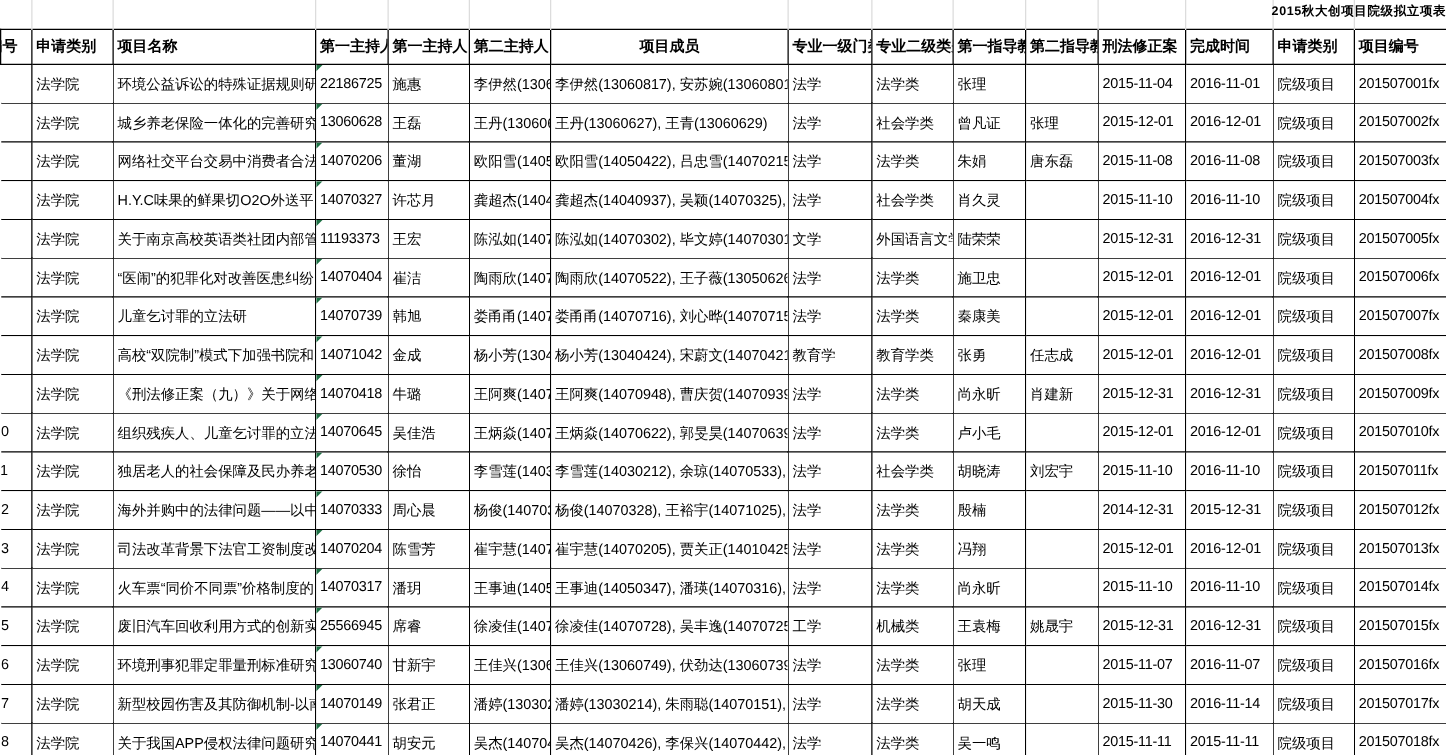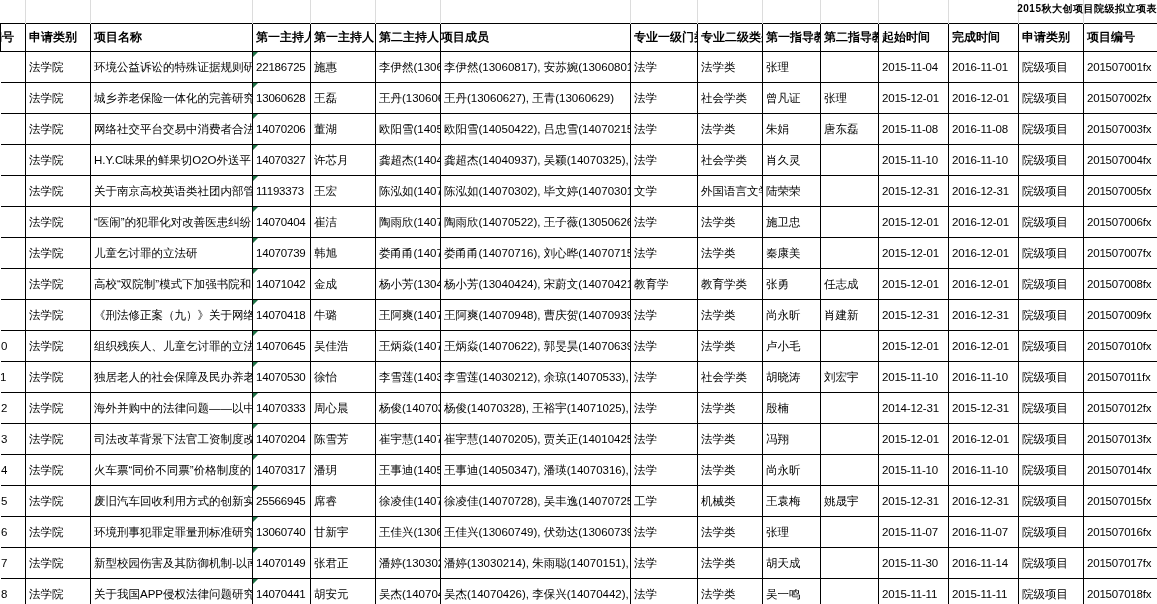--- a/index.html
+++ b/index.html
@@ -34,21 +34,21 @@
   
   tr.header-row th{
     height:27px;
     border:1px solid #000;
     font-size:12px;font-weight:bold;
     text-align:left;
     padding:0 0 0 3px;
     white-space:nowrap;overflow:hidden;
     background:#fff;
   }
-  tr.header-row th.center{padding:0;}
+  tr.header-row th.center{text-align:center;padding:0;}
   tr.header-row th.col-no span{display:inline-block;margin-left:-14px;}
   tbody td{
     position:relative;
     height:30px;
     border:1px solid #000;
     font-size:11.5px;
     padding:0 0 0 3px;
     white-space:nowrap;overflow:hidden;
     vertical-align:middle;
     background:#fff;
@@ -109,21 +109,21 @@
           <th class="col-college"><span>申请类别</span></th>
           <th class="col-name"><span>项目名称</span></th>
           <th class="col-host1_id"><span>第一主持人</span></th>
           <th class="col-host1_name"><span>第一主持人</span></th>
           <th class="col-host2"><span>第二主持人</span></th>
           <th class="col-members center"><span>项目成员</span></th>
           <th class="col-major1"><span>专业一级门类</span></th>
           <th class="col-major2"><span>专业二级类别</span></th>
           <th class="col-advisor1"><span>第一指导教师</span></th>
           <th class="col-advisor2"><span>第二指导教师</span></th>
-          <th class="col-start"><span>起始时间</span></th>
+          <th class="col-start"><span>刑法修正案</span></th>
           <th class="col-end"><span>完成时间</span></th>
           <th class="col-category"><span>申请类别</span></th>
           <th class="col-code"><span>项目编号</span></th>
         </tr>
     </thead>
     <tbody id="sheet-body">
         <tr>
           <td class="col-no"><span>1</span></td>
           <td class="col-college"><span>法学院</span></td>
           <td class="col-name"><span>环境公益诉讼的特殊证据规则研究</span></td>

